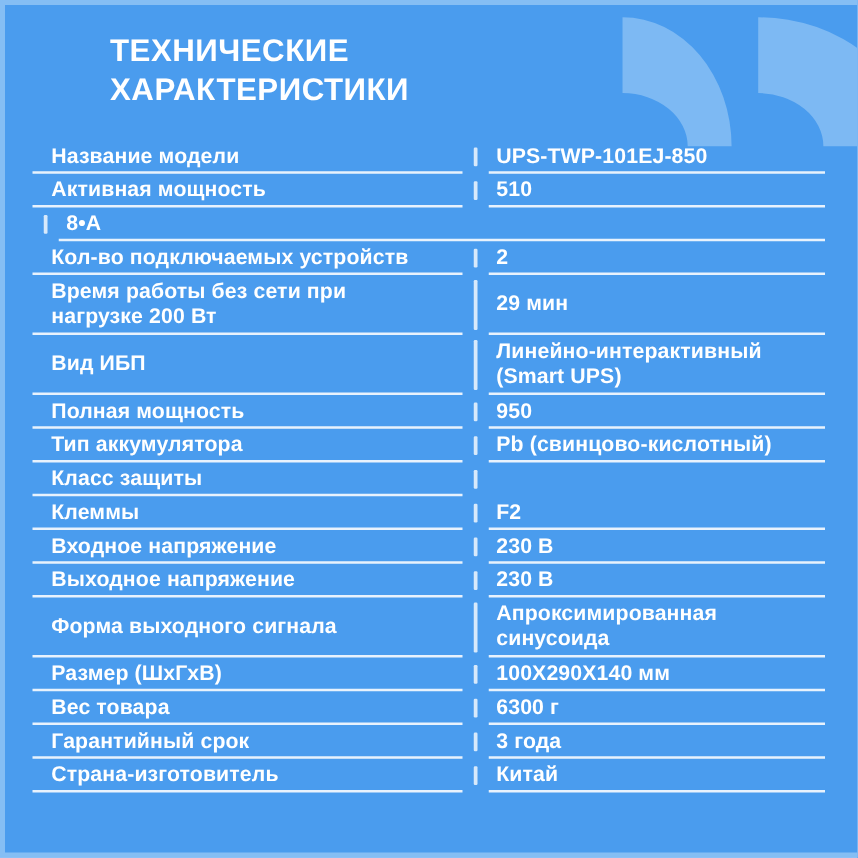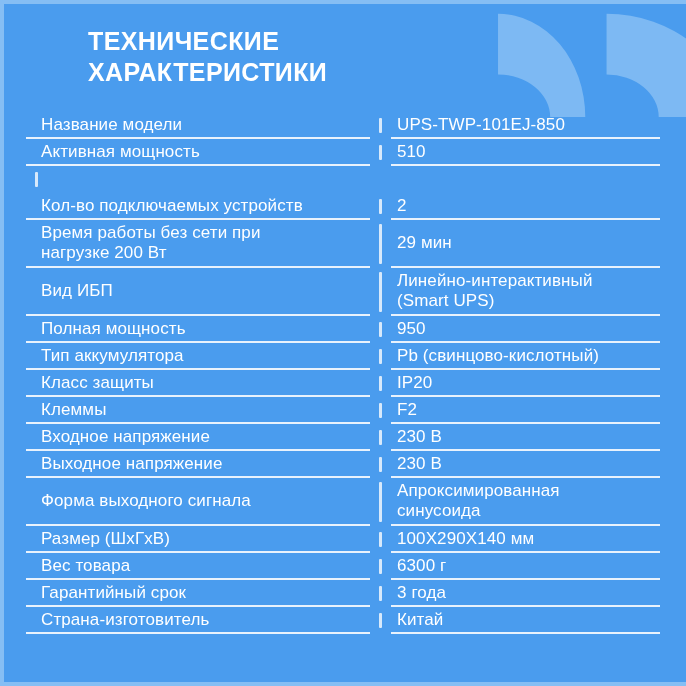--- a/index.html
+++ b/index.html
@@ -45,21 +45,21 @@
   }
   .label-cell{width:344px;padding-left:15px;}
   .gap-cell{
     width:21px;display:flex;align-items:center;justify-content:center;
     flex:none;
   }
   .tick{width:2.5px;height:15px;background:var(--tick);border-radius:1px;}
   .row.tall .tick{height:40px;}
   .value-cell{flex:1;padding-left:6px;}
   .cell span{
-    font-size:17px;font-weight:normal;line-height:20px;
+    font-size:17px;font-weight:bold;line-height:20px;
     white-space:pre-line;
     letter-spacing:0.1px;
   }
 </style>
 </head>
 <body>
 
 <div class="canvas">
 
   <svg class="decor-svg" viewBox="0 0 686 686" aria-hidden="true">
@@ -92,20 +92,23 @@
     </div>
     <div class="cell value-cell">
       <span class="value">510</span>
     </div>
   </div>
 
   <div class="row">
     <div class="gap-cell">
       <div class="tick"></div>
     </div>
+    <div class="cell value-cell">
+      <span class="value">8•А</span>
+    </div>
   </div>
 
   <div class="row">
     <div class="cell label-cell">
       <span class="label">Кол-во подключаемых устройств</span>
     </div>
     <div class="gap-cell">
       <div class="tick"></div>
     </div>
     <div class="cell value-cell">
@@ -163,23 +166,20 @@
     </div>
   </div>
 
   <div class="row">
     <div class="cell label-cell">
       <span class="label">Класс защиты</span>
     </div>
     <div class="gap-cell">
       <div class="tick"></div>
     </div>
-    <div class="cell value-cell">
-      <span class="value">IP20</span>
-    </div>
   </div>
 
   <div class="row">
     <div class="cell label-cell">
       <span class="label">Клеммы</span>
     </div>
     <div class="gap-cell">
       <div class="tick"></div>
     </div>
     <div class="cell value-cell">

